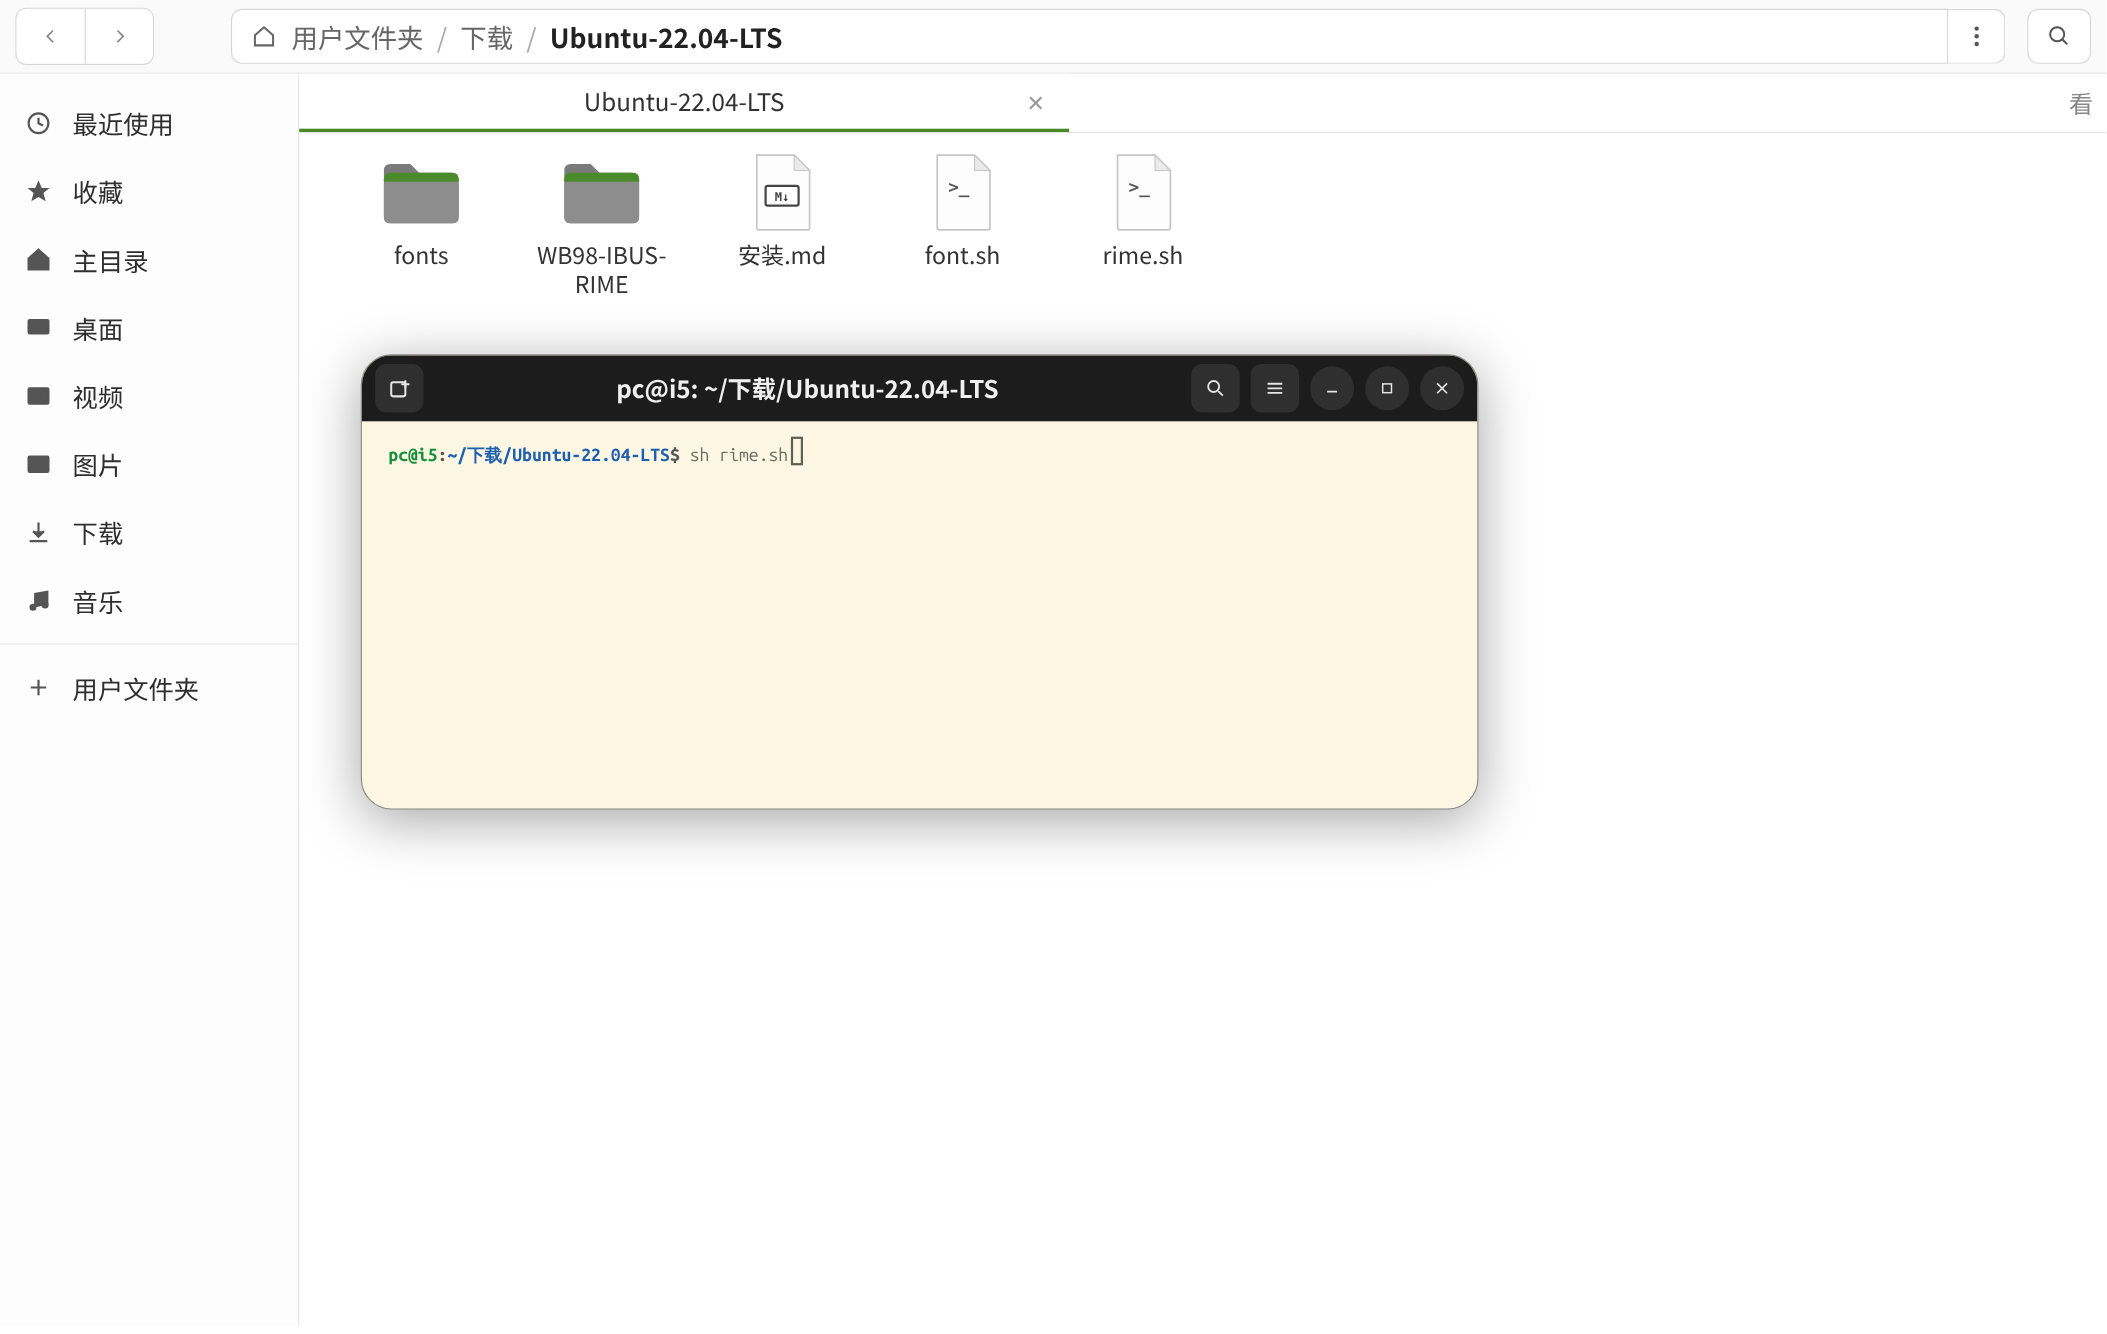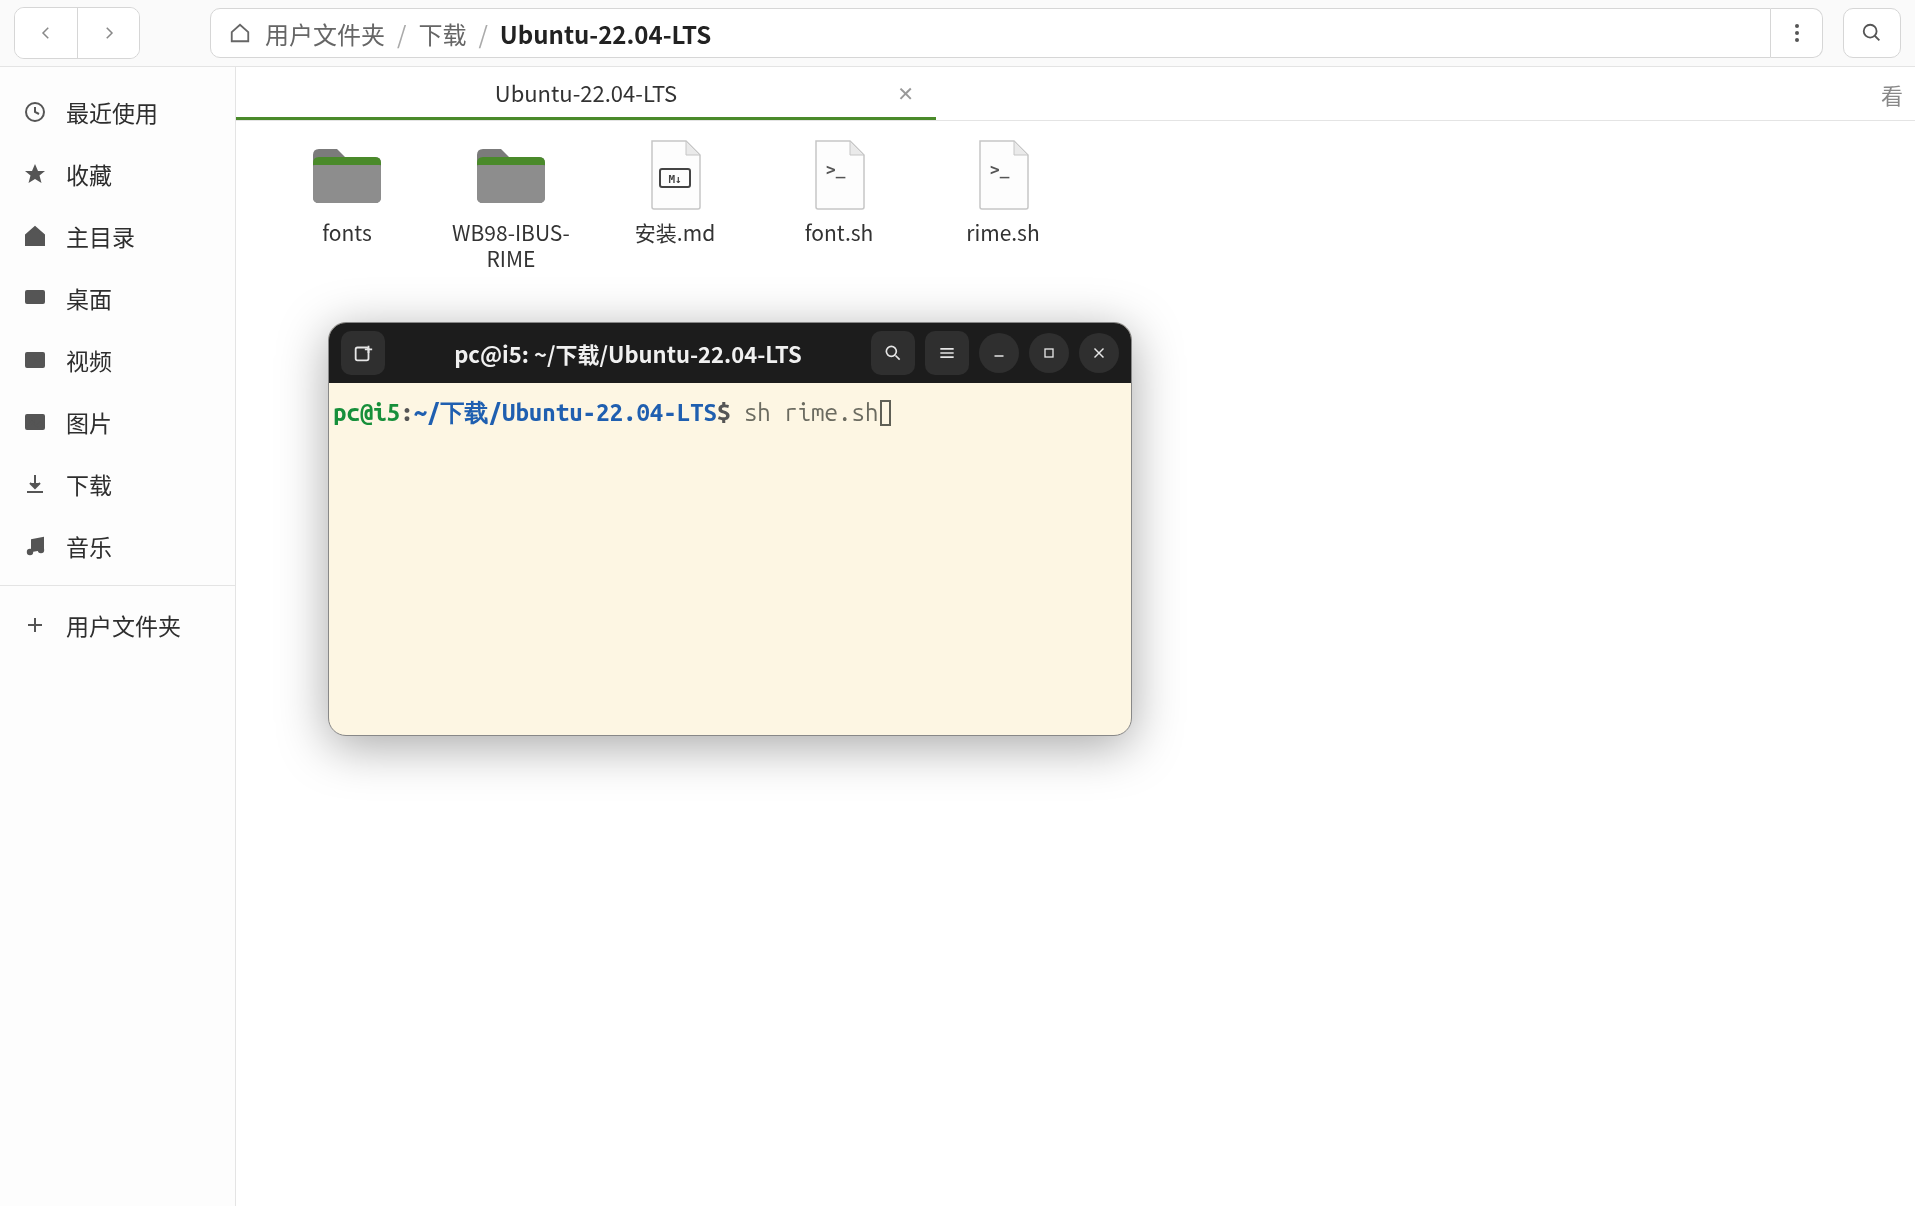--- a/index.html
+++ b/index.html
@@ -19,21 +19,21 @@
 .pathbar .home-ic { margin-right: 14px; display: inline-flex; }
 
 .menu-btn-pb { width: 52px; height: 50px; border: 1.5px solid #d6d6d6; border-left: none; border-radius: 0 10px 10px 0; display: flex; align-items: center; justify-content: center; background: #ffffff; cursor: pointer; }
 .menu-dots { display: flex; flex-direction: column; gap: 3px; }
 .menu-dots span { width: 4px; height: 4px; background: #555; border-radius: 50%; }
 
 .search-btn-top { width: 58px; height: 50px; margin-left: 10px; border: 1.5px solid #d6d6d6; border-radius: 10px; display: flex; align-items: center; justify-content: center; background: #ffffff; cursor: pointer; }
 
 
 .main { display: flex; height: calc(100% - 74px); }
-.sidebar { width: 236px; border-right: 1px solid #e4e4e4; background: #fdfdfd; padding-top: 14px; }
+.sidebar { width: 272px; border-right: 1px solid #e4e4e4; background: #fdfdfd; padding-top: 14px; }
 .sidebar-item { display: flex; align-items: center; gap: 18px; padding: 14px 22px; font-size: 23px; color: #2e2e2e; cursor: pointer; }
 .sidebar-item .sicon { width: 26px; height: 26px; display: inline-flex; align-items: center; justify-content: center; }
 .sidebar-item .sicon svg { width: 24px; height: 24px; fill: #555; }
 .sidebar-divider { height: 1px; background: #e4e4e4; margin: 8px 0; }
 .sidebar-item.plus .sicon svg { stroke: #555; fill: none; stroke-width: 2; }
 
 
 .content { flex: 1; display: flex; flex-direction: column; position: relative; }
 .tabbar { display: flex; height: 54px; border-bottom: 1px solid #e4e4e4; align-items: stretch; }
 .tab { flex: none; width: 700px; display: flex; align-items: center; justify-content: center; font-size: 22px; color: #333; position: relative; border-bottom: 3px solid #4a8a2a; background: #ffffff; }
@@ -43,27 +43,27 @@
 .file-grid { display: flex; gap: 10px; padding: 18px 34px; flex-wrap: wrap; align-items: flex-start; }
 .file-item { width: 154px; display: flex; flex-direction: column; align-items: center; gap: 8px; cursor: pointer; font-size: 21px; color: #333; text-align: center; }
 .file-icon { width: 80px; height: 72px; display: flex; align-items: center; justify-content: center; }
 .file-label { line-height: 1.25; word-break: break-word; }
 
 
 .folder-svg { width: 76px; height: 64px; }
 .doc-svg { width: 58px; height: 72px; }
 
 
-.terminal-window { position: absolute; left: 328px; top: 322px; width: 804px; height: 414px; border-radius: 18px; overflow: hidden; box-shadow: 0 10px 50px rgba(0,0,0,0.35); background: #fdf6e3; border: 1px solid #888; }
+.terminal-window { position: absolute; left: 328px; top: 322px; width: 1016px; height: 414px; border-radius: 28px; overflow: hidden; box-shadow: 0 10px 50px rgba(0,0,0,0.35); background: #fdf6e3; border: 1px solid #888; }
 .term-titlebar { height: 60px; background: #1c1c1c; display: flex; align-items: center; padding: 0 12px; gap: 10px; }
 .term-btn { width: 44px; height: 44px; border-radius: 10px; display: flex; align-items: center; justify-content: center; background: #2f2f2f; cursor: pointer; }
 .term-btn.circ { border-radius: 50%; width: 40px; height: 40px; }
 .term-title { flex: 1; text-align: center; color: #f0f0f0; font-size: 22px; font-weight: 600; }
 .term-btn svg, .term-btn .glyph { color: #e6e6e6; stroke: #e6e6e6; fill: none; stroke-width: 2; }
-.term-body { padding: 14px 4px; font-family: "Ubuntu Mono","DejaVu Sans Mono",monospace; font-size: 24px; line-height: 1.3; }
+.term-body { padding: 14px 24px; font-family: "Ubuntu Mono","DejaVu Sans Mono",monospace; font-size: 16px; line-height: 1.3; }
 .term-prompt .user { color: #168f3a; font-weight: 700; }
 .term-prompt .path { color: #1f5fb0; font-weight: 700; }
 .term-prompt .cmd { color: #6b6b60; }
 .term-cursor { display: inline-block; width: 11px; height: 26px; border: 2px solid #5f5f55; margin-left: 2px; vertical-align: text-bottom; }
 .term-sep { color: #555; font-weight: 700; }
 </style>
 </head>
 <body>
 
 <div class="toolbar">

